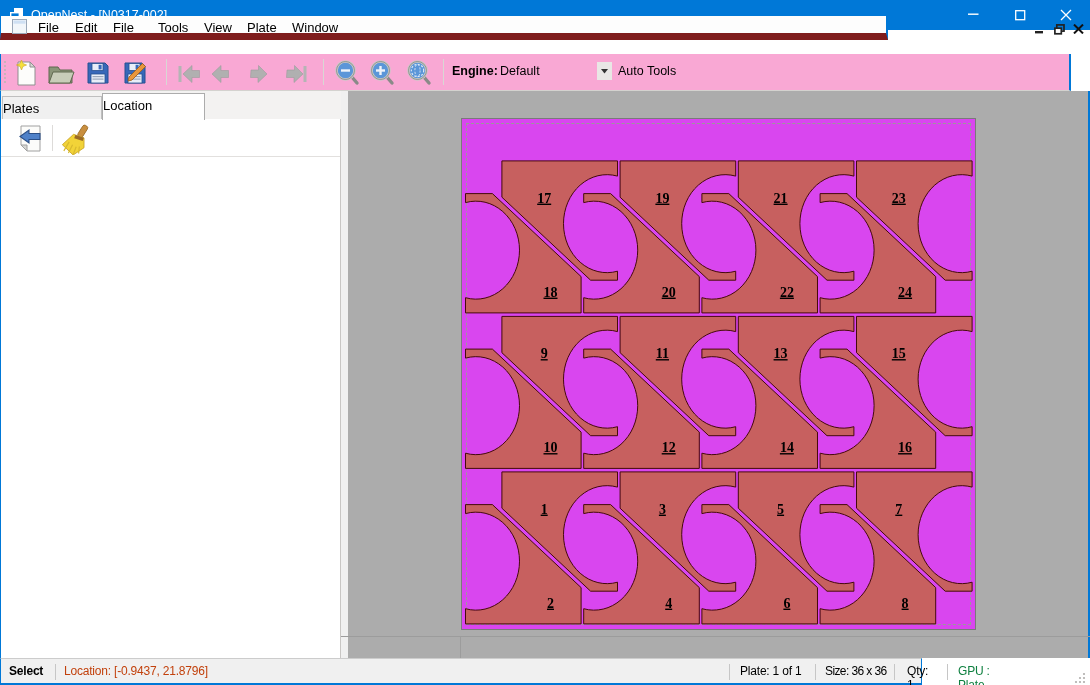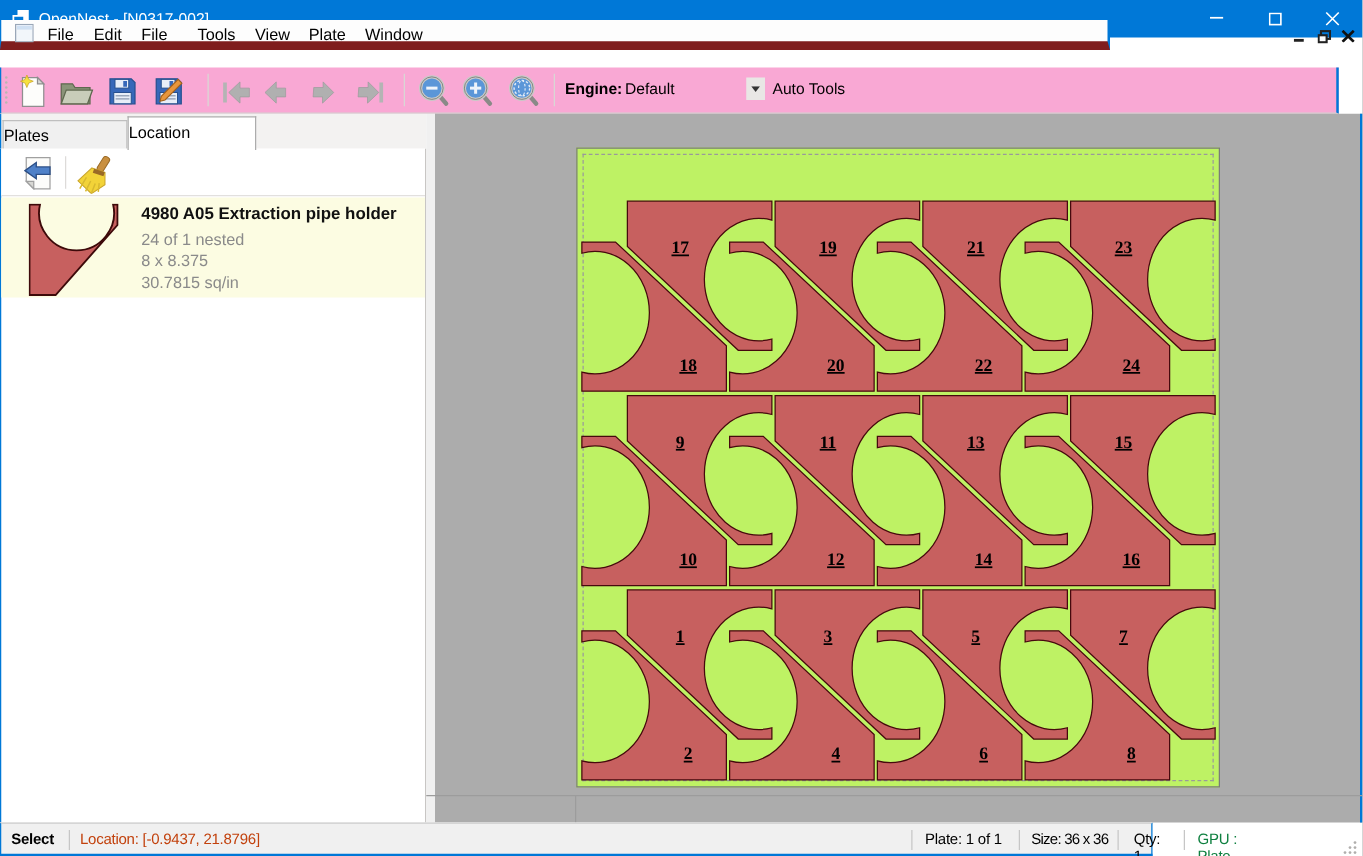--- a/index.html
+++ b/index.html
@@ -18,21 +18,21 @@
 #tabPlates{left:2px;top:96px;width:100px;height:23px;background:#f0f0f0;border:1px solid #bfbfbf;border-bottom:none}
 #tabDraw{left:102px;top:93px;width:103px;height:27px;background:#fff;border:1px solid #acacac;border-bottom:none;z-index:2}
 #panel{left:0;top:119px;width:341px;height:539px;background:#fff;border-left:1px solid #0078d7;border-right:1px solid #c8c6c4}
 #ptb{position:absolute;left:0;top:0;width:339px;height:38px;background:#fff;border-bottom:1px solid #e2e0de}
 #item{position:absolute;left:0;top:39px;width:339px;height:80px;background:#fcfce2}
 #item .t1{position:absolute;left:112px;top:5px;font-size:13.5px;font-weight:bold;color:#111}
 #item .g{position:absolute;left:112px;font-size:13px;color:#8a8a8a}
 
 #split{left:341px;top:91px;width:7px;height:567px;background:#f0f0f0}
 #canvas{left:348px;top:91px;width:742px;height:567px;background:#acacac;border-right:2px solid #0078d7}
-#plate{position:absolute;left:113px;top:27px;width:515px;height:512px;background:#bef264;border:1px solid #7a7a7a}
+#plate{position:absolute;left:113px;top:27px;width:515px;height:512px;background:#d946ef;border:1px solid #7a7a7a}
 #dash{position:absolute;left:4px;top:4px;width:505px;height:502px;border:1px dashed #9a9a9a}
 #hline{position:absolute;left:-7px;top:545px;width:749px;height:1px;background:#9c9c9c}
 #vline{position:absolute;left:112px;top:545px;width:1px;height:22px;background:#9c9c9c}
 
 #status{left:0;top:658px;width:922px;height:27px;background:#f0f0f0;border-top:1px solid #cccccc;border-left:1px solid #0078d7;border-right:1px solid #0078d7;border-bottom:2px solid #0078d7;font-size:12px;letter-spacing:-0.2px}
 .ssep{position:absolute;top:5px;width:1px;height:16px;background:#c6c6c6}
 .stxt{position:absolute;top:5px;color:#000}
 </style></head><body>
 
 <div class="abs" id="title">
@@ -172,29 +172,20 @@
 </svg>
   <svg class="abs" style="left:58px;top:4px" width="30" height="32" viewBox="0 0 30 32">
         <g transform="rotate(14 15 16)">
 <rect x="19" y="0" width="5.5" height="13" rx="2.2" transform="rotate(18 22 6)" fill="#c98f3f" stroke="#9a6a26" stroke-width="0.8"></rect>
 <path d="M12 12l11 -1l4 9l-7 11l-14 -5z" transform="rotate(10 15 20)" fill="#f2d338" stroke="#c9a42a" stroke-width="0.8"></path>
 <path d="M14 13.5l9 -0.8" stroke="#9a6a26" stroke-width="3.4" transform="rotate(10 15 20)"></path>
 <path d="M8 30l3-10M13 31l2-9M18 31l1-8M23 29l-1-7" stroke="#d8b92f" stroke-width="1.2"></path>
         </g>
 </svg>
   <div style="position:absolute;left:51px;top:6px;width:1px;height:26px;background:#dddbd9"></div>
- </div>
- <div id="item">
-  <svg class="abs" style="left:22px;top:5px" width="72" height="74" viewBox="0 0 72 74">
-<path d="M0.6 0.6L9 0.6A30 30 0 1 0 67.5 0.6L71 0.6L71 17L21.5 73L0.6 73Z" fill="#c7605f" stroke="#3d0a0a" stroke-width="1.5"></path>
-</svg>
-  <div class="t1">4980 A05 Extraction pipe holder</div>
-  <div class="g" style="top:26px">24 of 1 nested</div>
-  <div class="g" style="top:43px">8 x 8.375</div>
-  <div class="g" style="top:60px">30.7815 sq/in</div>
  </div>
 </div>
 <div class="abs" id="split"></div>
 
 <div class="abs" id="canvas">
  <div id="hline"></div>
     <div id="vline"></div>
  <div id="plate">
   <div id="dash"></div>
   <svg width="515" height="511" viewBox="0 0 515 511" style="position:absolute;left:0;top:0">

